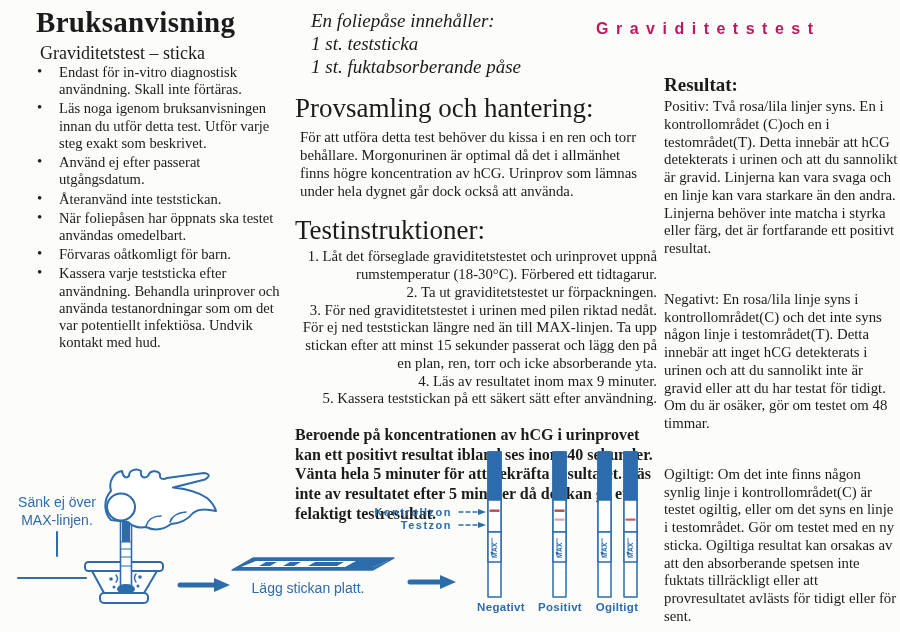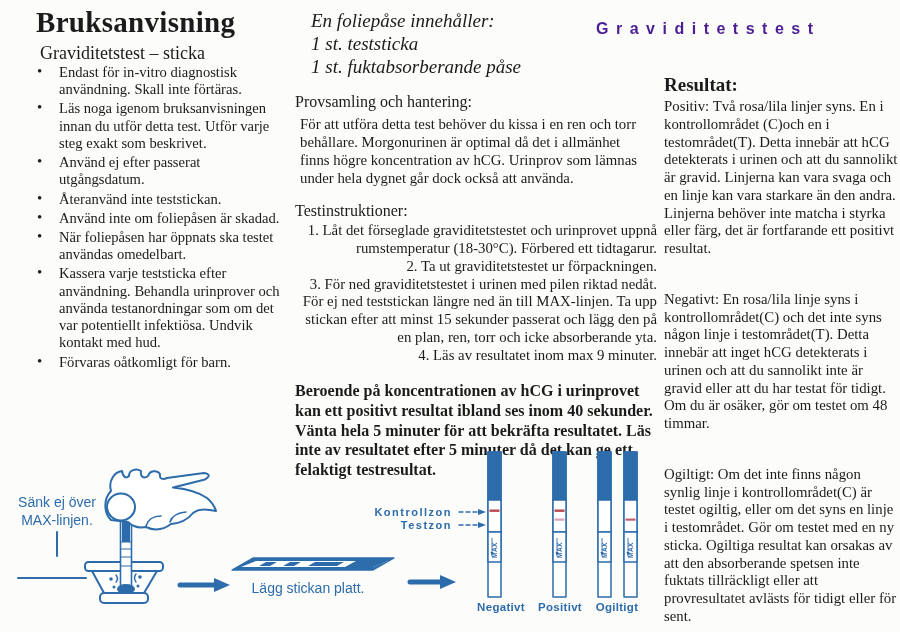--- a/index.html
+++ b/index.html
@@ -13,75 +13,75 @@
   .doc-title{font-size:29px;font-weight:700;margin:0 0 0 6px;letter-spacing:.3px;}
   .doc-subtitle{font-size:18px;font-weight:400;margin:4px 0 0 10px;}
   .sec-h{font-size:20px;font-weight:700;margin:7px 0 3px 0;}
   .sec-h.regular{font-weight:400;}
   ul.bullets{list-style:none;margin:0;padding:0;font-size:14.6px;line-height:1.18;}
   ul.bullets li{position:relative;padding-left:29px;margin-bottom:2px;}
   ul.bullets li::before{content:"\2022";position:absolute;left:7px;top:-1px;font-size:15px;}
   
   .col-mid{position:absolute;left:295px;top:10px;width:362px;}
   .pkg-note{font-style:italic;font-size:19px;line-height:1.2;margin-left:16px;}
-  .col-mid .sec-h{font-size:16px;margin-top:15px;margin-bottom:2px;}
+  .col-mid .sec-h{font-size:27px;margin-top:15px;margin-bottom:2px;}
   .body-text{font-size:14.8px;line-height:1.2;margin:5px;}
   .step{font-size:14.8px;line-height:1.2;margin:0;text-align:right;}
   .warning{font-size:16px;font-weight:700;line-height:1.23;margin-top:17px;}
   
   .col-right{position:absolute;left:664px;top:74px;width:236px;}
   .col-right .sec-h{font-size:19px;margin:0 0 2px 0;}
   .result-p{font-size:14.8px;line-height:1.2;margin:0;}
   .result-p + .result-p{margin-top:33px;}
   
   .brand{
     position:absolute;left:596px;top:20px;width:300px;
     font-family:"Liberation Sans",sans-serif;font-size:16px;font-weight:600;
-    letter-spacing:7.5px;color:#4c1d95;white-space:nowrap;
+    letter-spacing:7.5px;color:#be185d;white-space:nowrap;
   }
   
   .diagram{position:absolute;left:0;top:430px;width:660px;height:202px;}
   .diagram text{font-family:"Liberation Sans",sans-serif;}
 </style>
 </head>
 <body>
 
 <div class="page">
 
   <div class="brand">Graviditetstest</div>
 
   <div class="col-left">
     <h1 class="doc-title">Bruksanvisning</h1>
     <h2 class="doc-subtitle">Graviditetstest – sticka</h2>
     <ul class="bullets">
       <li>Endast för in-vitro diagnostisk användning. Skall inte förtäras.</li>
       <li>Läs noga igenom bruksanvisningen innan du utför detta test. Utför varje steg exakt som beskrivet.</li>
       <li>Använd ej efter passerat utgångsdatum.</li>
       <li>Återanvänd inte teststickan.</li>
-      <li>Använd inte om foliepåsen är skadad.</li>
       <li>När foliepåsen har öppnats ska testet användas omedelbart.</li>
+      <li>Förvaras oåtkomligt för barn.</li>
       <li>Kassera varje teststicka efter användning. Behandla urinprover och använda testanordningar som om det var potentiellt infektiösa. Undvik kontakt med hud.</li>
-      <li>Förvaras oåtkomligt för barn.</li>
     </ul>
   </div>
 
   <div class="col-mid">
     <div class="pkg-note">
       <div>En foliepåse innehåller:</div>
       <div>1 st. teststicka</div>
       <div>1 st. fuktabsorberande påse</div>
     </div>
     <h3 class="sec-h regular">Provsamling och hantering:</h3>
     <p class="body-text">För att utföra detta test behöver du kissa i en ren och torr behållare.  Morgonurinen är optimal då det i allmänhet finns högre koncentration av hCG. Urinprov som lämnas under hela dygnet går dock också att använda.</p>
     <h3 class="sec-h regular">Testinstruktioner:</h3>
     <div>
       <p class="step">1. Låt det förseglade graviditetstestet och urinprovet uppnå rumstemperatur (18-30°C). Förbered ett tidtagarur.</p>
       <p class="step">2. Ta ut graviditetstestet ur förpackningen.</p>
       <p class="step">3. För ned graviditetstestet i urinen med pilen riktad nedåt. För ej ned teststickan längre ned än till MAX-linjen. Ta upp stickan efter att minst 15 sekunder passerat och lägg den på en plan, ren, torr och icke absorberande yta.</p>
       <p class="step">4. Läs av resultatet inom max 9 minuter.</p>
+      <p class="step">5. Kassera teststickan på ett säkert sätt efter användning.</p>
     </div>
     <p class="warning">Beroende på koncentrationen av hCG i urinprovet kan ett positivt resultat ibland ses inom 40 sekunder. Vänta hela 5 minuter för att bekräfta resultatet. Läs inte av resultatet efter 5 minuter då det kan ge ett felaktigt testresultat.</p>
   </div>
 
   <div class="col-right">
     <h3 class="sec-h">Resultat:</h3>
     <p class="result-p">Positiv: Två rosa/lila linjer syns. En i kontrollområdet (C)och en i testområdet(T).  Detta innebär att hCG detekterats i urinen och att du sannolikt är gravid. Linjerna kan vara svaga och en linje kan vara starkare än den andra. Linjerna behöver inte matcha i styrka eller färg, det är fortfarande ett positivt resultat.</p>
     <p class="result-p">Negativt: En rosa/lila linje syns i kontrollområdet(C) och det inte syns någon linje i testområdet(T). Detta innebär att inget hCG detekterats i urinen och att du sannolikt inte är gravid eller att du har testat för tidigt. Om du är osäker, gör om testet om 48 timmar.</p>
     <p class="result-p">Ogiltigt: Om det inte finns någon synlig linje i kontrollområdet(C) är testet ogiltig, eller om det syns en linje i testområdet. Gör om testet med en ny sticka. Ogiltiga resultat kan orsakas av att den absorberande spetsen inte fuktats tillräckligt eller att provresultatet avlästs för tidigt eller för sent.</p>
   </div>

